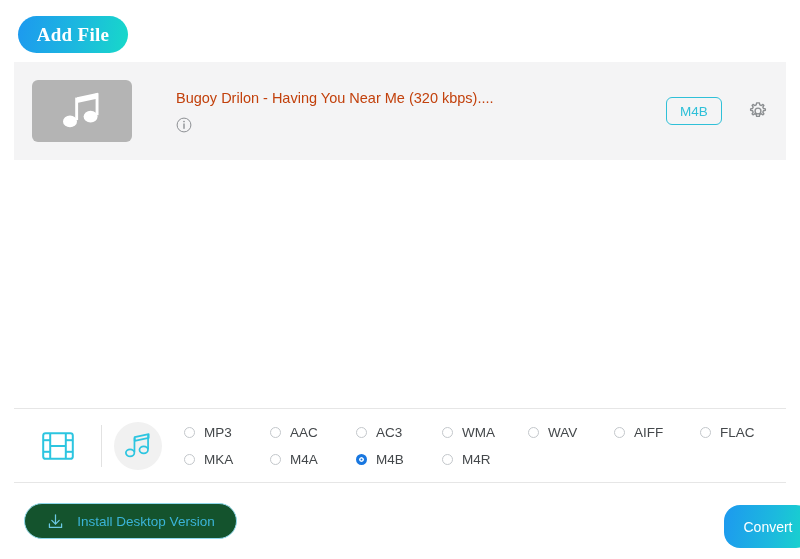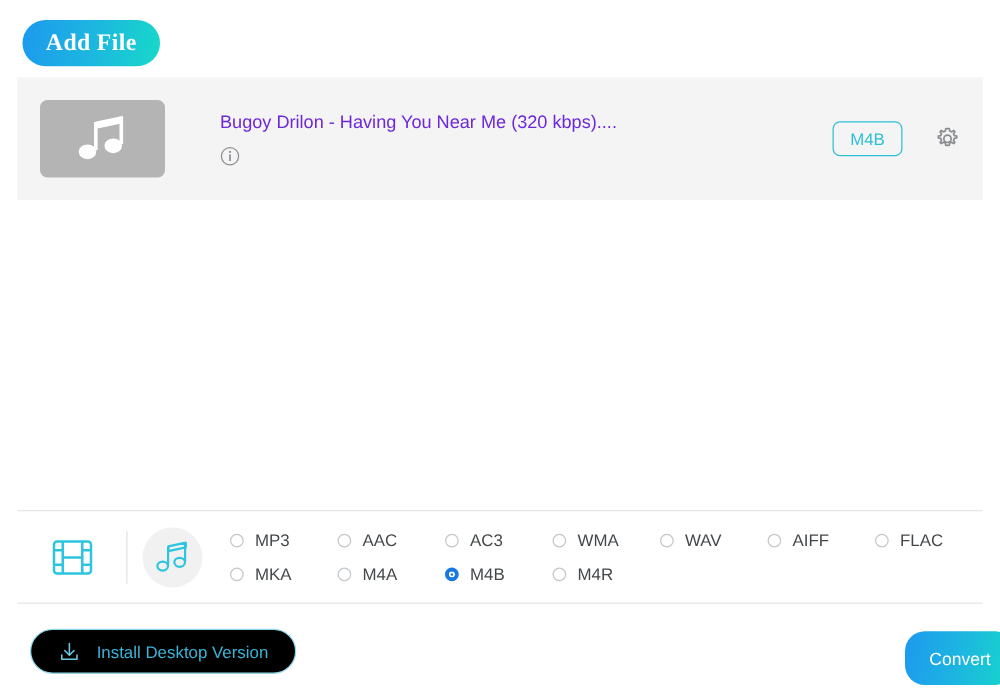--- a/index.html
+++ b/index.html
@@ -55,21 +55,21 @@
     flex: 0 0 auto;
   }
   .thumb svg { display: block; }
   .file-info {
     flex: 1 1 auto;
     margin-left: 44px;
     min-width: 0;
   }
   .file-name {
     font-size: 14.5px;
-    color: #6d28d9;
+    color: #c2410c;
     white-space: nowrap;
     overflow: hidden;
     text-overflow: clip;
     line-height: 18px;
   }
   .info-icon {
     margin-top: 10px;
     width: 16px; height: 16px;
     display: block;
     cursor: pointer;
@@ -160,21 +160,21 @@
     font-size: 13.5px;
     color: #44484b;
   }
 
   
   .install-btn {
     position: absolute; left: 24px; top: 503px;
     width: 213px; height: 36px;
     border: 1px solid #8fd9ec;
     border-radius: 18px;
-    background: #000000;
+    background: #14532d;
     display: flex; align-items: center; justify-content: center;
     gap: 12px;
     color: #3bb4d8;
     font-size: 13.5px;
     cursor: pointer;
   }
   .convert-btn {
     position: absolute; left: 724px; top: 505px;
     width: 88px; height: 43px;
     border-radius: 16px;

